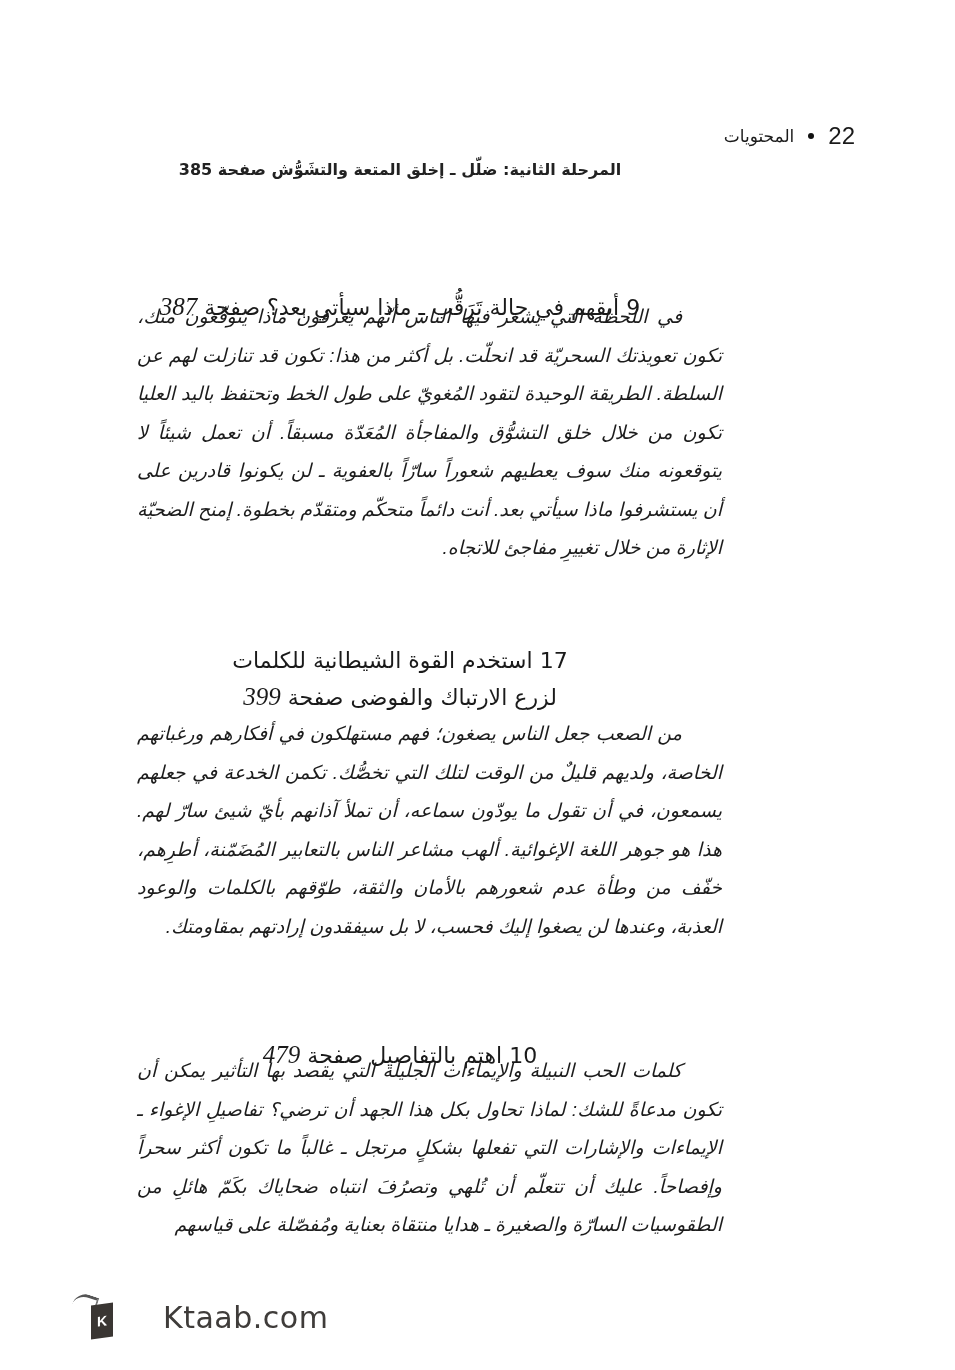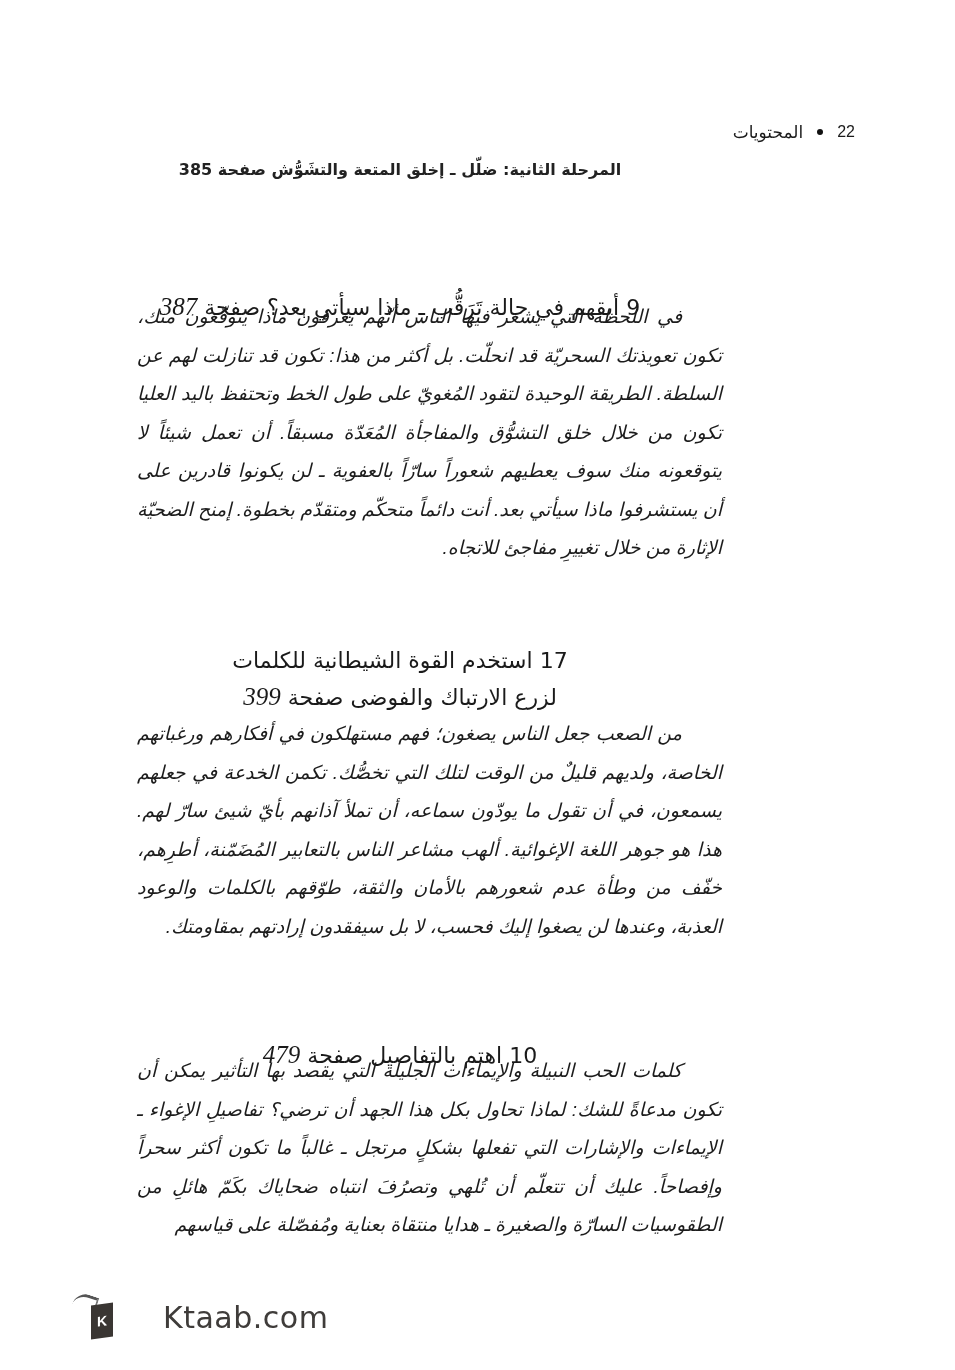--- a/index.html
+++ b/index.html
@@ -9,21 +9,21 @@
       font-family: "DejaVu Serif", "Liberation Serif", serif;
     }
     .page { position: absolute; left: 0; top: 0; width: 955px; height: 1370px; }
 
     .running-head {
       position: absolute; top: 122px; right: 100px;
       direction: rtl; display: flex; align-items: center; gap: 14px;
       font-size: 17px;
     }
     .running-head .bullet { width: 6px; height: 6px; background: #111; border-radius: 50%; display: inline-block; }
-    .running-head .pnum { font-family: "Liberation Sans", sans-serif; font-size: 16px; }
+    .running-head .pnum { font-family: "Liberation Sans", sans-serif; font-size: 24px; }
 
     .section-title {
       position: absolute; top: 160px; left: 140px; width: 520px;
       direction: rtl; text-align: center;
       font-family: "DejaVu Sans", sans-serif; font-weight: bold;
       font-size: 16px; color: #222;
     }
 
     .chapter-title {
       position: absolute; left: 110px; width: 580px;

